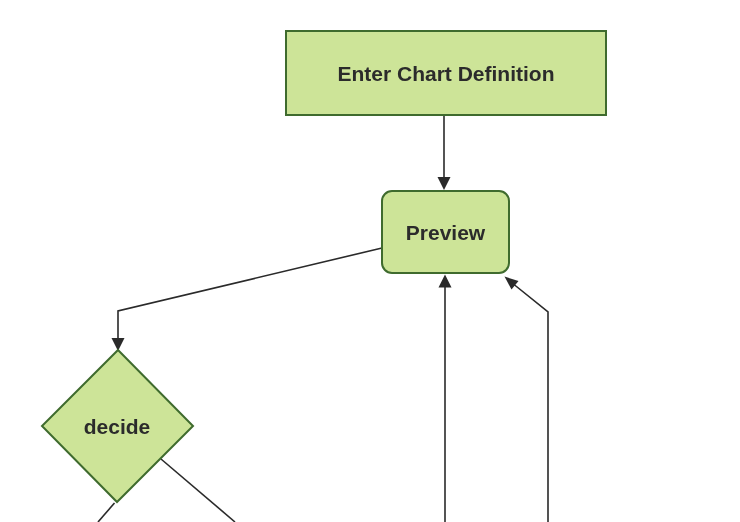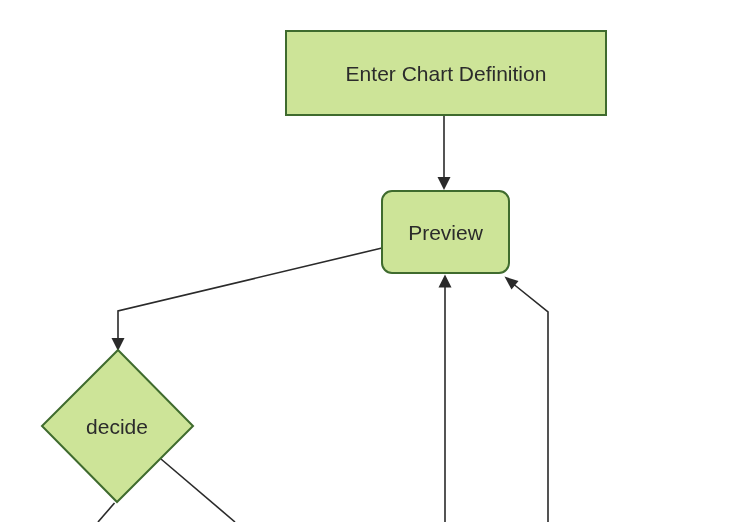--- a/index.html
+++ b/index.html
@@ -8,20 +8,21 @@
     width: 740px;
     height: 522px;
     background: var(--canvas-bg, #ffffff);
     overflow: hidden;
     font-family: "Liberation Sans", sans-serif;
   }
   .canvas-wrap {
     position: relative;
     width: 740px;
     height: 522px;
+    font-weight: bold;
   }
   svg { display: block; }
   .node-shape {
     fill: var(--node-fill, #cde498);
     stroke: var(--node-stroke, #3f6b2e);
     stroke-width: 2px;
   }
   .edge {
     stroke: var(--edge-color, #2a2a2a);
     stroke-width: 1.6px;

